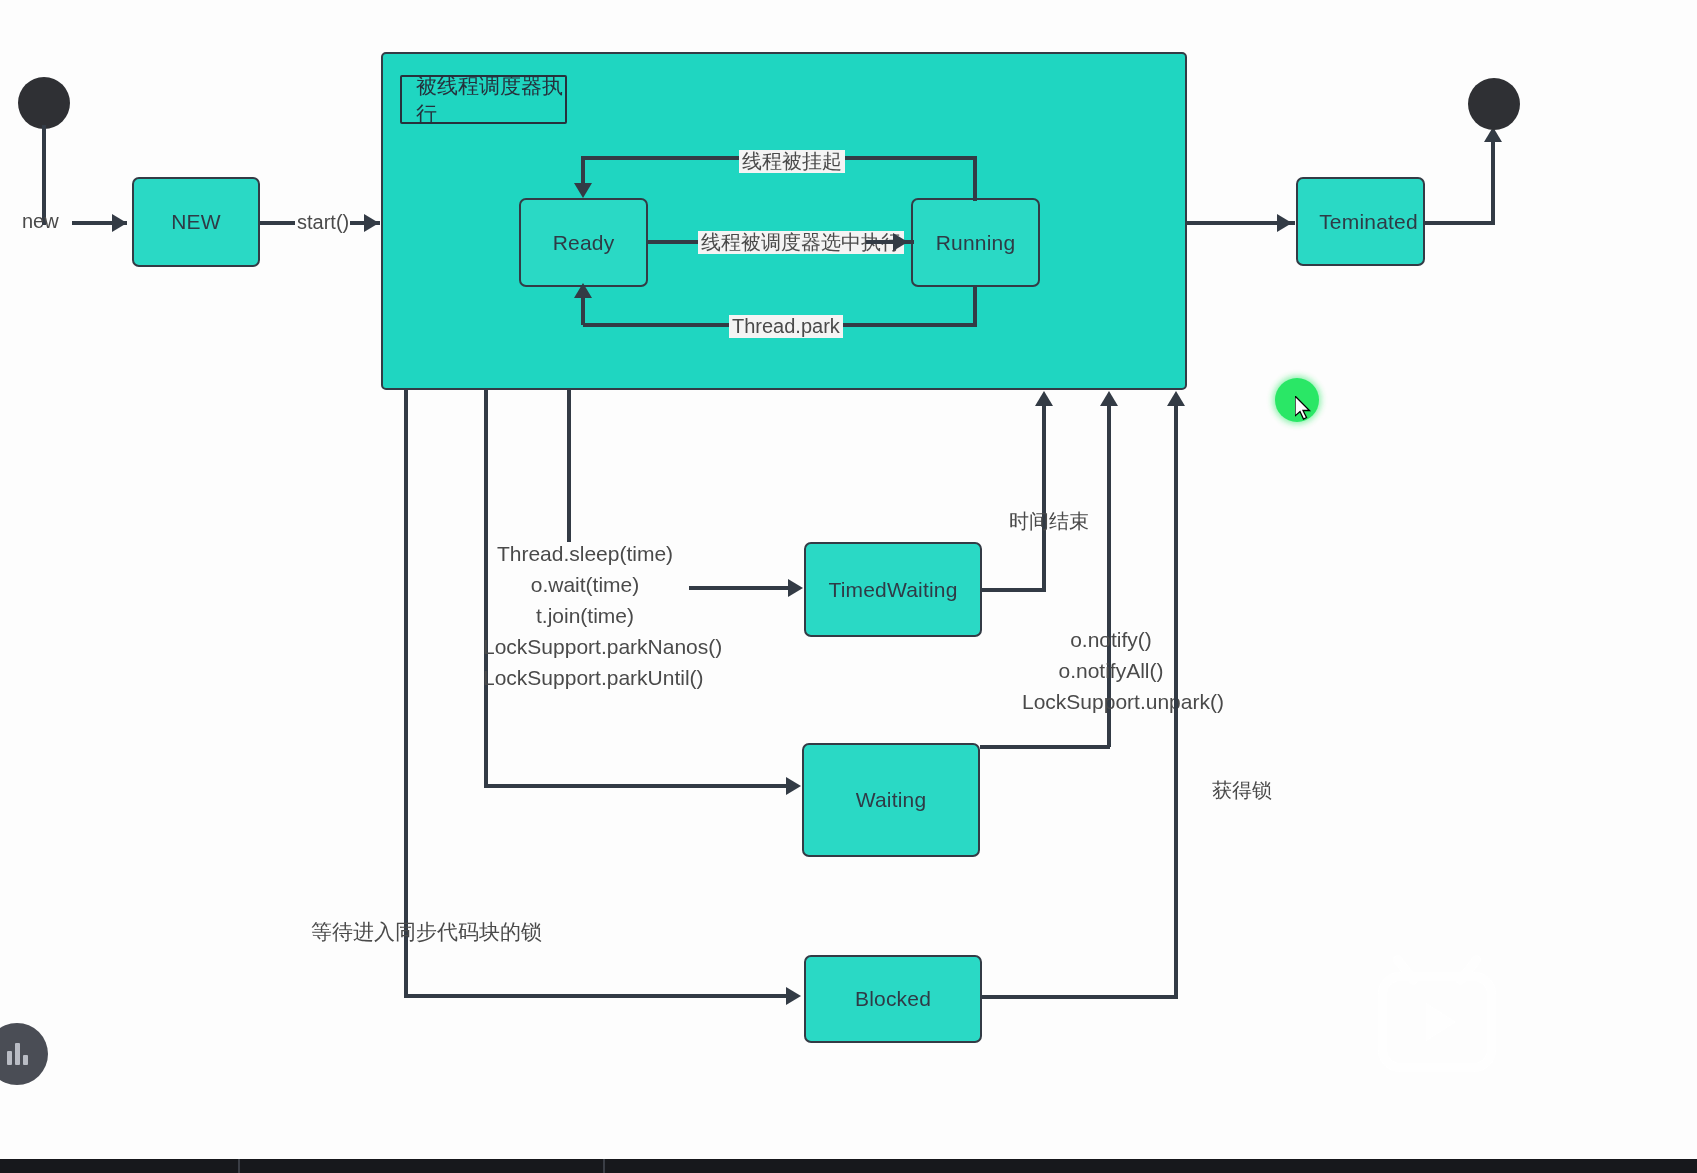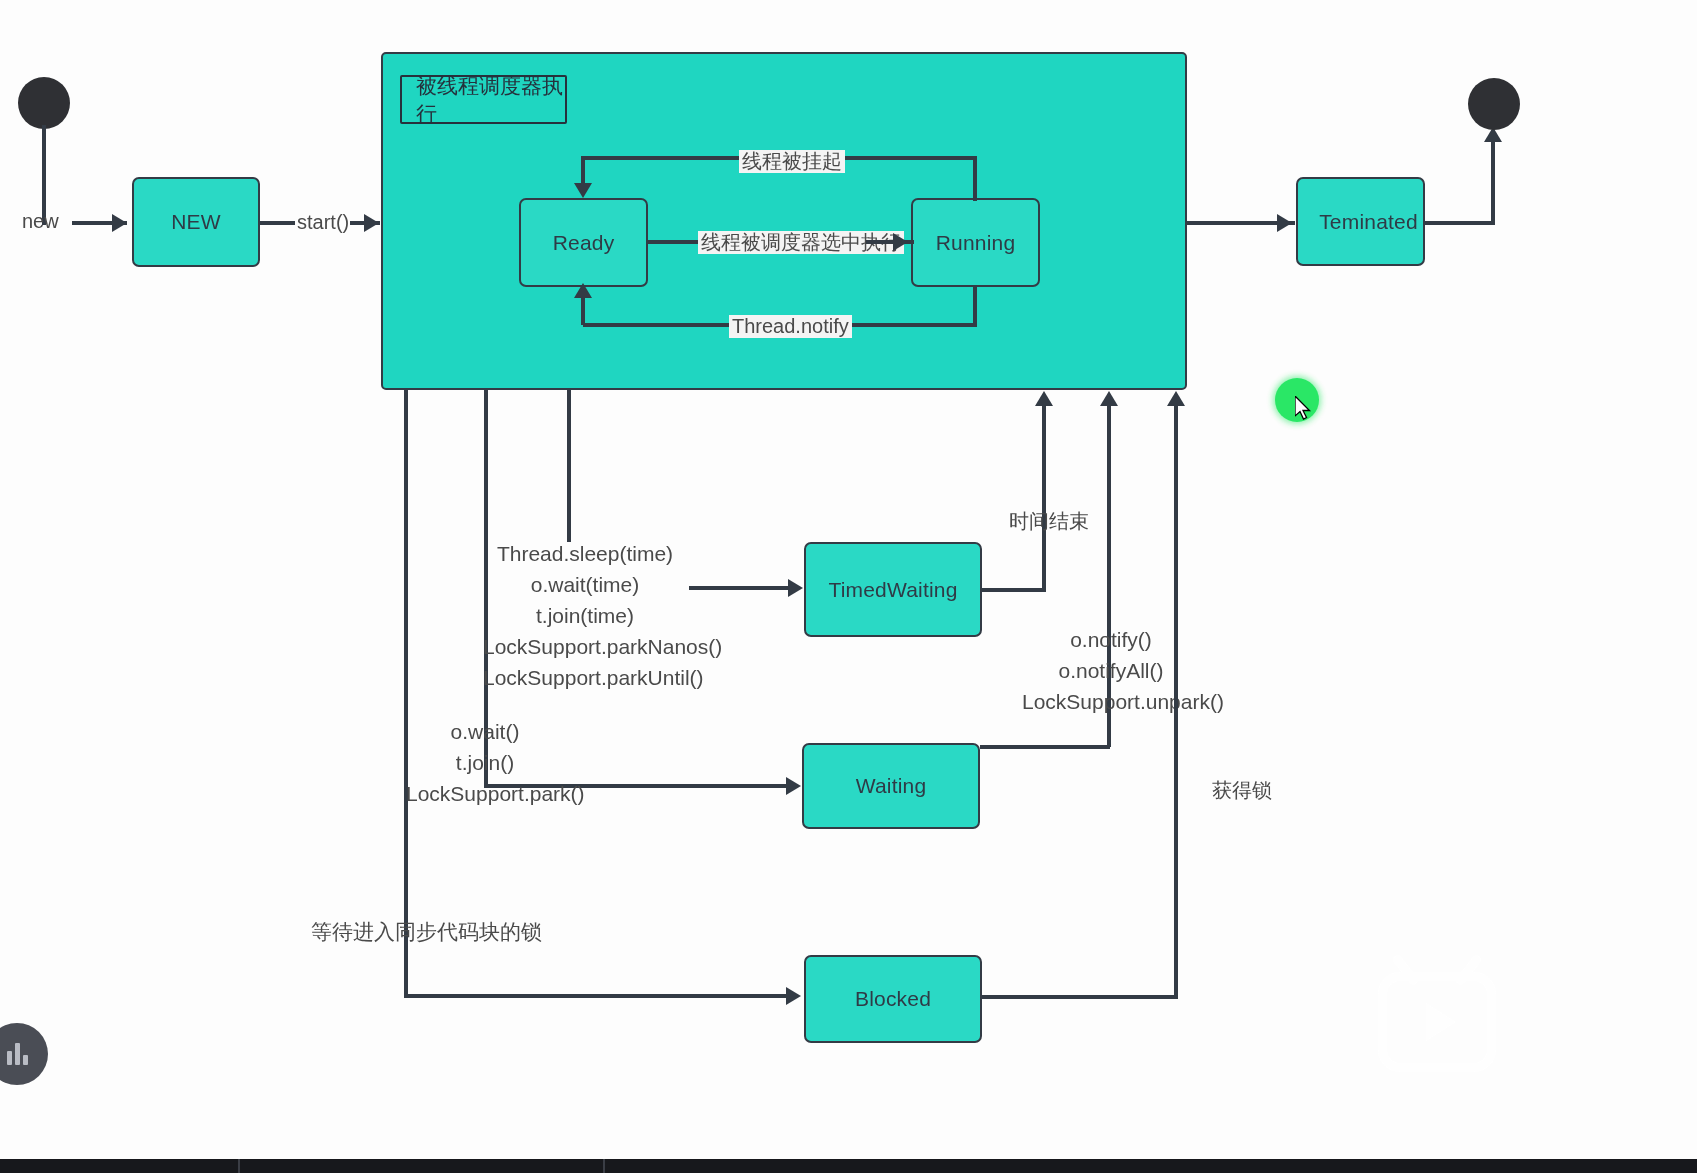--- a/index.html
+++ b/index.html
@@ -125,21 +125,21 @@
     <div class="ah right" style="left:893px;top:233px;"></div>
 
     <div class="ln v" style="left:973px;top:158px;height:43px;"></div>
     <div class="ln h" style="left:583px;top:156px;width:394px;"></div>
     <div class="elabel boxed" style="left:739px;top:150px;">线程被挂起</div>
     <div class="ln v" style="left:581px;top:156px;height:32px;"></div>
     <div class="ah down" style="left:574px;top:183px;"></div>
 
     <div class="ln v" style="left:973px;top:285px;height:40px;"></div>
     <div class="ln h" style="left:583px;top:323px;width:394px;"></div>
-    <div class="elabel boxed" style="left:729px;top:315px;">Thread.notify</div>
+    <div class="elabel boxed" style="left:729px;top:315px;">Thread.park</div>
     <div class="ln v" style="left:581px;top:296px;height:29px;"></div>
     <div class="ah up" style="left:574px;top:283px;"></div>
 
     <div class="ln h" style="left:1187px;top:221px;width:108px;"></div>
     <div class="ah right" style="left:1277px;top:214px;"></div>
     <div class="node" style="left:1296px;top:177px;width:129px;height:89px;padding-left:16px;">
       <span>Teminated</span>
     </div>
     <div class="ln h" style="left:1425px;top:221px;width:70px;"></div>
     <div class="ln v" style="left:1491px;top:140px;height:83px;"></div>
@@ -147,43 +147,40 @@
     <div class="dot" style="left:1468px;top:78px;width:52px;height:52px;"></div>
 
     <div class="ln v" style="left:404px;top:390px;height:606px;"></div>
     <div class="ln h" style="left:404px;top:994px;width:390px;"></div>
     <div class="ah right" style="left:786px;top:987px;"></div>
     <div class="mlabel" style="left:311px;top:880px;margin-top:36px;">等待进入同步代码块的锁</div>
 
     <div class="ln v" style="left:484px;top:390px;height:396px;"></div>
     <div class="ln h" style="left:484px;top:784px;width:310px;"></div>
     <div class="ah right" style="left:786px;top:777px;"></div>
-    <div class="mlabel" style="left:406px;top:716px;width:158px;">o.wait()
-t.join()
-LockSupport.park()</div>
 
     <div class="ln v" style="left:567px;top:390px;height:152px;"></div>
     <div class="mlabel" style="left:483px;top:538px;width:204px;">Thread.sleep(time)
 o.wait(time)
 t.join(time)
 LockSupport.parkNanos()
 LockSupport.parkUntil()</div>
     <div class="ln h" style="left:689px;top:586px;width:108px;"></div>
     <div class="ah right" style="left:788px;top:579px;"></div>
 
     <div class="node" style="left:804px;top:542px;width:178px;height:95px;">
       <span>TimedWaiting</span>
     </div>
 
     <div class="ln h" style="left:982px;top:588px;width:64px;"></div>
     <div class="ln v" style="left:1042px;top:404px;height:186px;"></div>
     <div class="ah up" style="left:1035px;top:391px;"></div>
     <div class="elabel" style="left:1009px;top:512px;font-family:Liberation Mono, monospace;">时间结束</div>
 
-    <div class="node" style="left:802px;top:743px;width:178px;height:86px;text-align:right;">
+    <div class="node" style="left:802px;top:743px;width:178px;height:114px;text-align:right;">
       <span>Waiting</span>
     </div>
 
     <div class="ln h" style="left:980px;top:745px;width:130px;"></div>
     <div class="ln v" style="left:1107px;top:404px;height:343px;"></div>
     <div class="ah up" style="left:1100px;top:391px;"></div>
     <div class="mlabel" style="left:1022px;top:624px;width:178px;">o.notify()
 o.notifyAll()
 LockSupport.unpark()</div>
 

